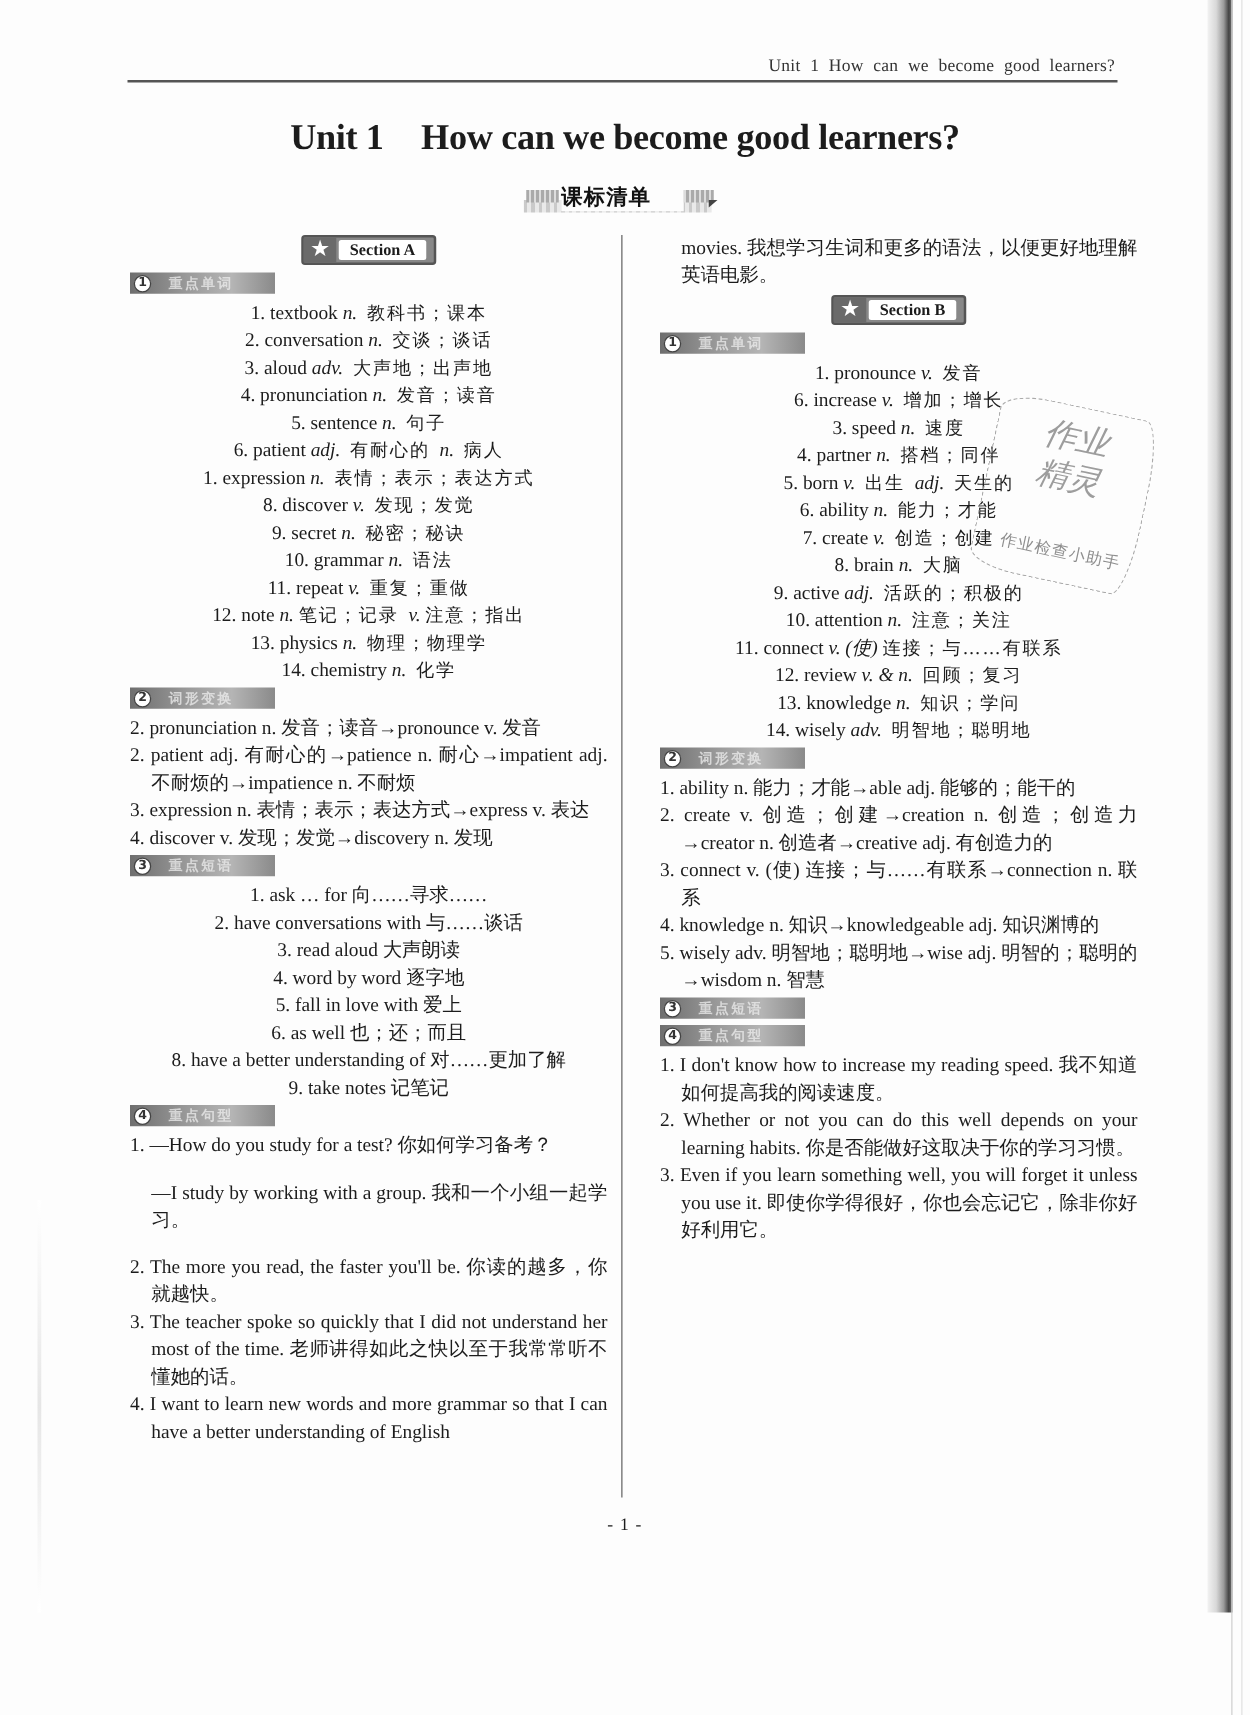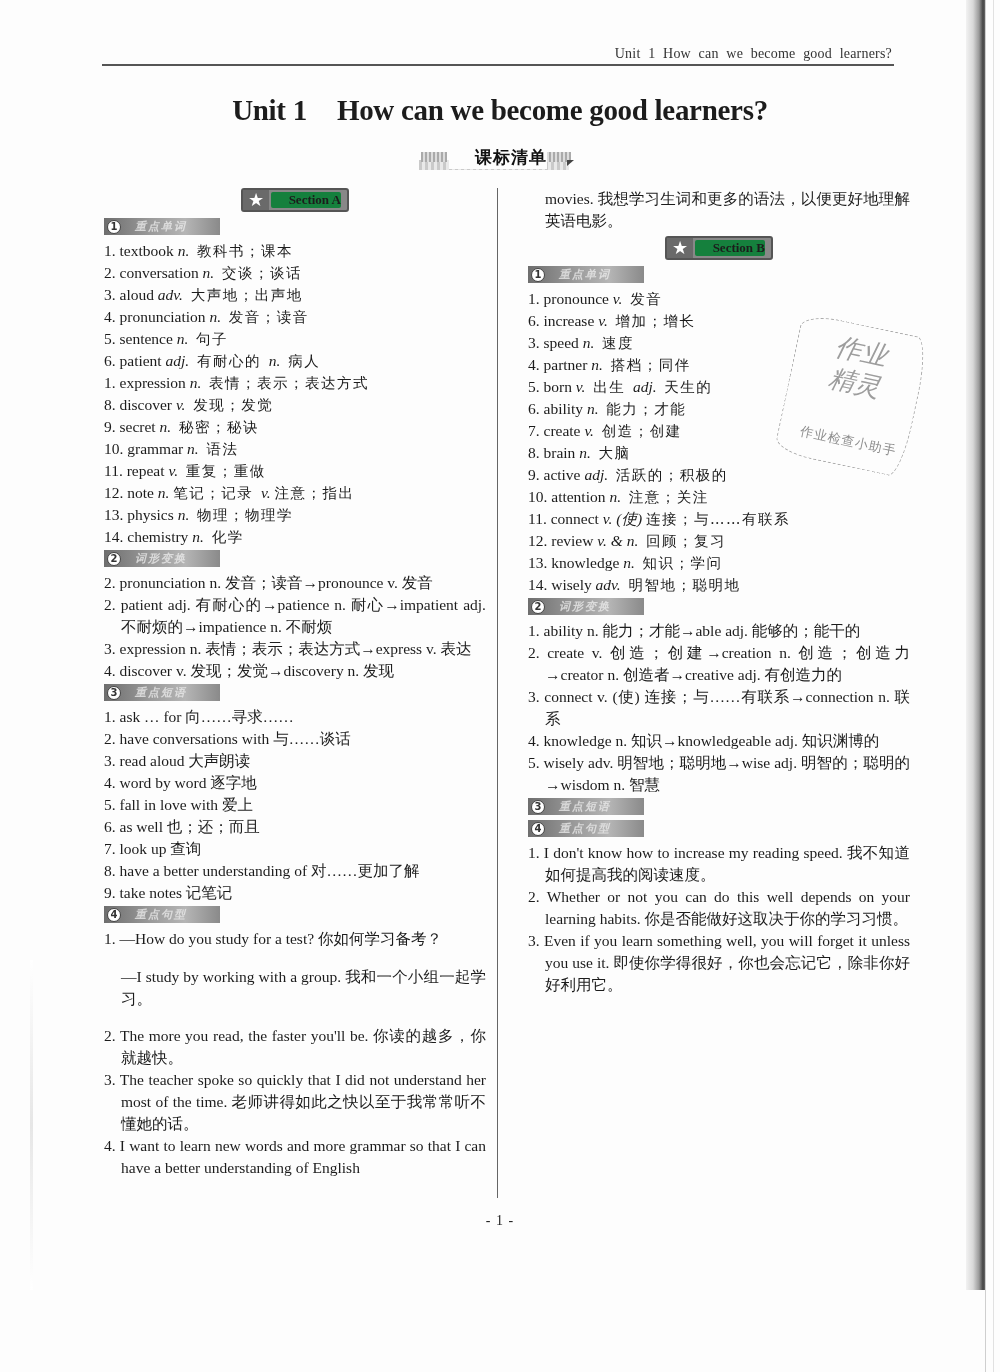--- a/index.html
+++ b/index.html
@@ -46,21 +46,21 @@
     position: absolute; left: 2px; top: 16px; width: 150px; height: 10px;
     background: repeating-linear-gradient(90deg, #bdbdbd 0 3px, #e4e4e4 3px 6px);
     opacity: .8;
   }
   .list-badge .side-l, .list-badge .side-r {
     position: absolute; top: 8px; width: 26px; height: 10px;
     background: repeating-linear-gradient(90deg, #aaa 0 2px, #ddd 2px 4px);
   }
   .list-badge .side-l { left: 4px; } .list-badge .side-r { left: 128px; }
   .list-badge .text {
-    position: absolute; left: 32px; top: 2px; width: 98px; text-align: right;
+    position: absolute; left: 32px; top: 2px; width: 98px; text-align: left;
     font-family: "DejaVu Sans", sans-serif; font-weight: bold; font-size: 17px; letter-spacing: 1px;
     color: #111; background: #fdfdfd;
   }
   .list-badge .arrow {
     position: absolute; left: 150px; top: 16px; width: 0; height: 0;
     border-left: 7px solid #444; border-bottom: 6px solid transparent;
   }
 
   .col-divider {
     position: absolute; left: 497px; top: 188px; width: 1px; height: 1010px; background: #666;
@@ -76,39 +76,39 @@
   .section-tag {
     display: flex; align-items: stretch; margin: 0 auto 6px auto;
     height: 24px; width: 108px; border: 2px solid #555; border-radius: 3px;
     background: #888; box-sizing: border-box;
   }
   .section-tag .star {
     width: 26px; display: flex; align-items: center; justify-content: center;
     color: #fff; font-size: 18px; background: #6a6a6a; font-family: "DejaVu Sans", sans-serif;
   }
   .section-tag .label {
-    flex: 1; background: #15803d; margin: 2px 6px 2px 2px; border-radius: 2px;
-    font-weight: bold; font-size: 13px; text-align: right; line-height: 16px;
+    flex: 1; background: #ffffff; margin: 2px 6px 2px 2px; border-radius: 2px;
+    font-weight: bold; font-size: 13px; text-align: center; line-height: 16px;
     font-family: "Liberation Serif", serif;
   }
 
   .sub-head {
     display: flex; align-items: center; width: 116px; height: 17px; margin: 2px 0 5px 0;
     background: linear-gradient(90deg, #6e6e6e 0%, #9a9a9a 40%, #b5b5b5 70%, #8a8a8a 100%);
     color: #eee; font-size: 11px; font-family: "DejaVu Sans", sans-serif; font-weight: bold;
   }
   .sub-head .circ {
     width: 14px; height: 14px; border-radius: 50%; background: #fff; color: #333;
     margin-left: 3px; margin-right: 14px;
     display: flex; align-items: center; justify-content: center; font-size: 10px;
     border: 1px solid #444; box-sizing: border-box;
   }
-  .sub-head .txt { letter-spacing: 2px; opacity: .75; font-style: italic; }
-
-  .entry { margin: 0; padding-left: 0; text-indent: 0; }
+  .sub-head .txt { letter-spacing: 2px; opacity: .75; }
+
+  .entry { margin: 0; padding-left: 0; text-indent: 0; text-align: center; }
   .entry.wrap { padding-left: 17px; text-indent: -17px; text-align: justify; }
   .entry .en { }
   .entry .cn { font-family: "DejaVu Serif", serif; font-size: 14.5px; letter-spacing: 1.5px; }
   .entry .pos { font-style: italic; }
 
   .cont { padding-left: 17px; text-align: justify; }
 
   .watermark {
     position: absolute; left: 785px; top: 325px; width: 140px; height: 160px;
     transform: rotate(12deg);
@@ -198,21 +198,20 @@
     <span class="circ">3</span>
     <span class="txt">重点短语</span>
   </div>
   <div>
     <p class="entry">1. ask … for 向……寻求……</p>
     <p class="entry">2. have conversations with  与……谈话</p>
     <p class="entry">3. read aloud  大声朗读</p>
     <p class="entry">4. word by word 逐字地</p>
     <p class="entry">5. fall in love with  爱上</p>
     <p class="entry">6. as well  也；还；而且</p>
-    <p class="entry">7. look up  查询</p>
     <p class="entry">8. have a better understanding of  对……更加了解</p>
     <p class="entry">9. take notes  记笔记</p>
   </div>
 
   <div class="sub-head">
     <span class="circ">4</span>
     <span class="txt">重点句型</span>
   </div>
   <div>
     <p class="entry wrap">1. —How do you study for a test? 你如何学习备考？</p>

